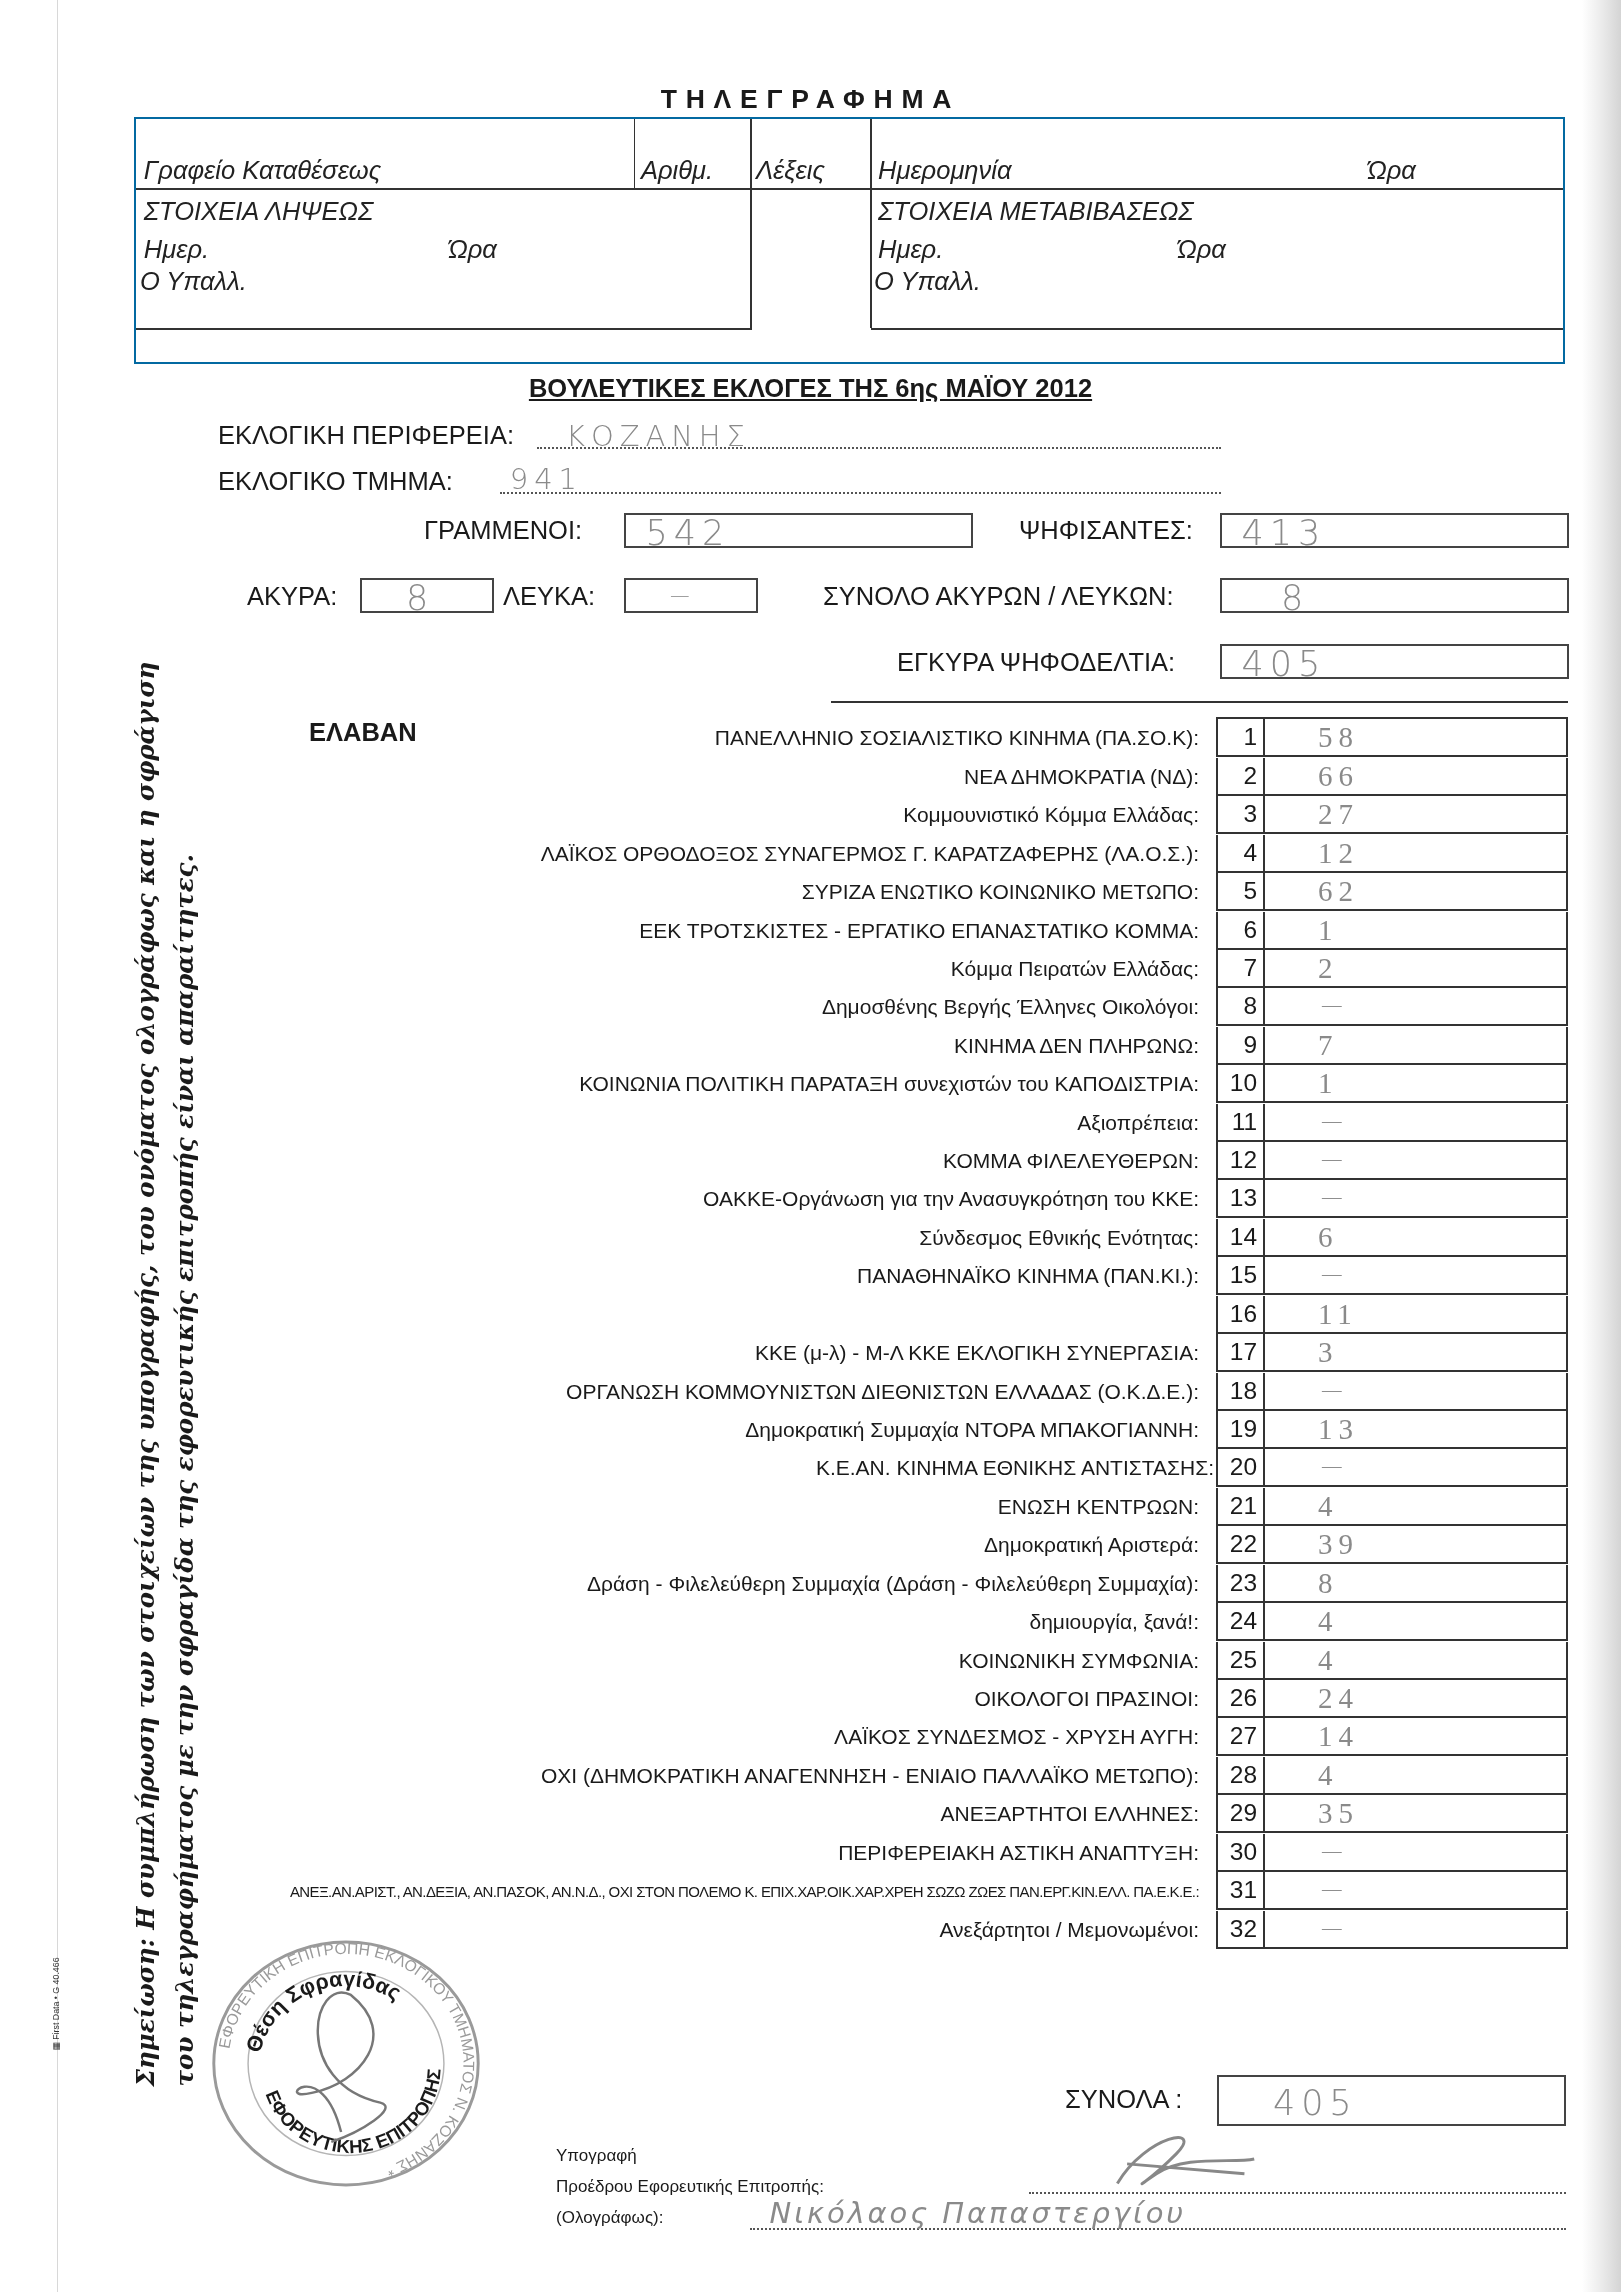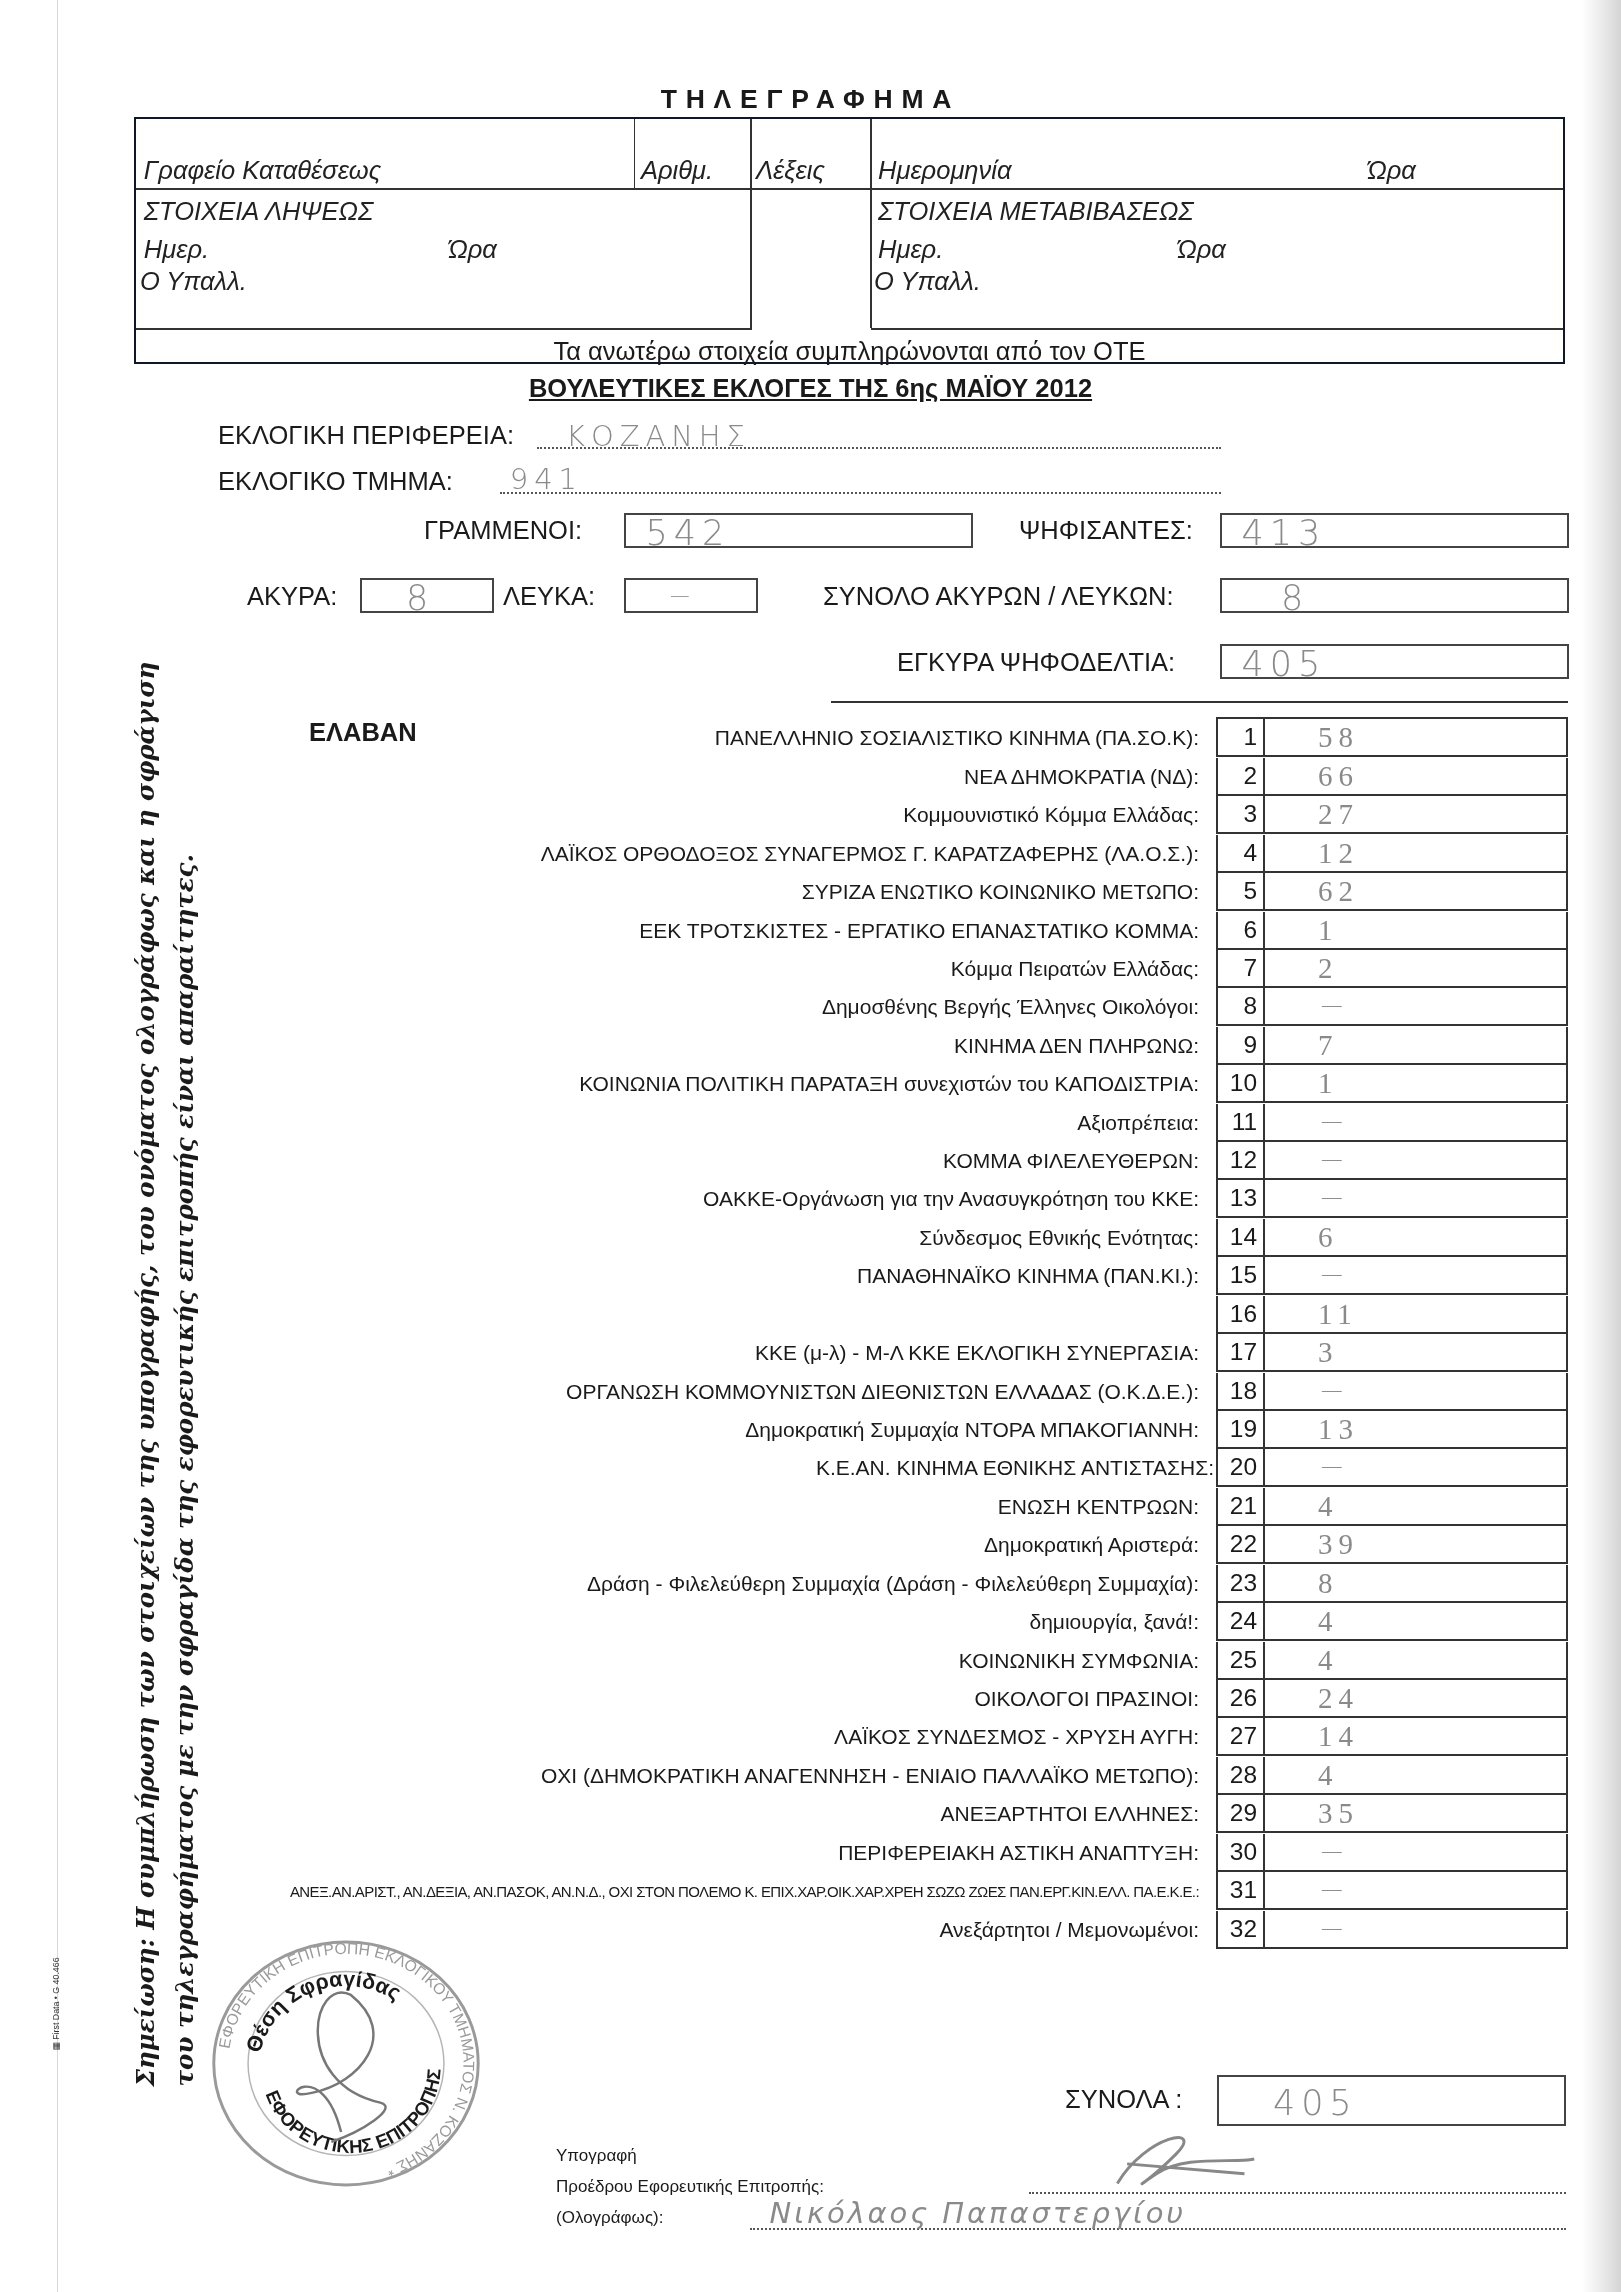--- a/index.html
+++ b/index.html
@@ -11,21 +11,21 @@
   .abs { position:absolute; }
   .edge-shade {
     position:absolute; right:0; top:0; width:39px; height:2293px;
     background:linear-gradient(to right, rgba(255,255,255,0) 0%, #e9e9e9 55%, #d4d4d4 100%);
   }
   .margin-line { position:absolute; left:57px; top:0; width:1px; height:2293px; background:#d8d8d8; }
 
   .title { left:0; width:1621px; top:84px; text-align:center; font-weight:bold; font-size:26.5px; letter-spacing:8.8px; }
 
   
-  .tbox { left:134px; top:117px; width:1431px; height:247px; border:2px solid #0f172a; box-sizing:border-box; }
+  .tbox { left:134px; top:117px; width:1431px; height:247px; border:2px solid #0369a1; box-sizing:border-box; }
   .thl { position:absolute; background:#333; }
   .italic { font-style:italic; font-size:25.5px; color:#222; }
   .ote { position:absolute; left:0; width:100%; text-align:center; top:218px; font-size:25.5px; }
 
   .election { left:0; width:1621px; top:374px; text-align:center; font-weight:bold; font-size:25.5px;text-decoration:underline; }
   .lbl { font-size:25.5px; }
   .dotline { position:absolute; border-bottom:2px dotted #555; }
   .hand { font-family:"DejaVu Sans", sans-serif; color:#8a8a8a; font-weight:300; letter-spacing:5.9px; }
   .fbox { position:absolute; border:2px solid #444; box-sizing:border-box; height:35px; }
   .fbox .hand { position:absolute; left:19.6px; top:-2px; font-size:35px; }
@@ -75,21 +75,20 @@
   <span class="italic" style="position:absolute;left:7.8px;top:78px">ΣΤΟΙΧΕΙΑ ΛΗΨΕΩΣ</span>
   <span class="italic" style="position:absolute;left:7.8px;top:116px">Ημερ.</span>
   <span class="italic" style="position:absolute;left:312px;top:116px">Ώρα</span>
   <span class="italic" style="position:absolute;left:3.9px;top:148px">Ο Υπαλλ.</span>
 
   <span class="italic" style="position:absolute;left:742px;top:78px">ΣΤΟΙΧΕΙΑ ΜΕΤΑΒΙΒΑΣΕΩΣ</span>
   <span class="italic" style="position:absolute;left:742px;top:116px">Ημερ.</span>
   <span class="italic" style="position:absolute;left:1041px;top:116px">Ώρα</span>
   <span class="italic" style="position:absolute;left:738px;top:148px">Ο Υπαλλ.</span>
 
-  <div class="ote">Τα ανωτέρω στοιχεία συμπληρώνονται από τον ΟΤΕ</div>
 </div>
 
 <div class="abs election">ΒΟΥΛΕΥΤΙΚΕΣ ΕΚΛΟΓΕΣ ΤΗΣ 6ης ΜΑΪΟΥ 2012</div>
 
 <span class="abs lbl" style="left:218px;top:421px">ΕΚΛΟΓΙΚΗ ΠΕΡΙΦΕΡΕΙΑ:</span>
 <div class="dotline" style="left:537px;top:431px;width:684px;height:15.7px">
   <span class="hand" style="position:absolute;left:29px;top:-11.8px;font-size:29px">ΚΟΖΑΝΗΣ</span>
 </div>
 <span class="abs lbl" style="left:218px;top:467px">ΕΚΛΟΓΙΚΟ ΤΜΗΜΑ:</span>
 <div class="dotline" style="left:500px;top:476px;width:721px;height:15.7px">

